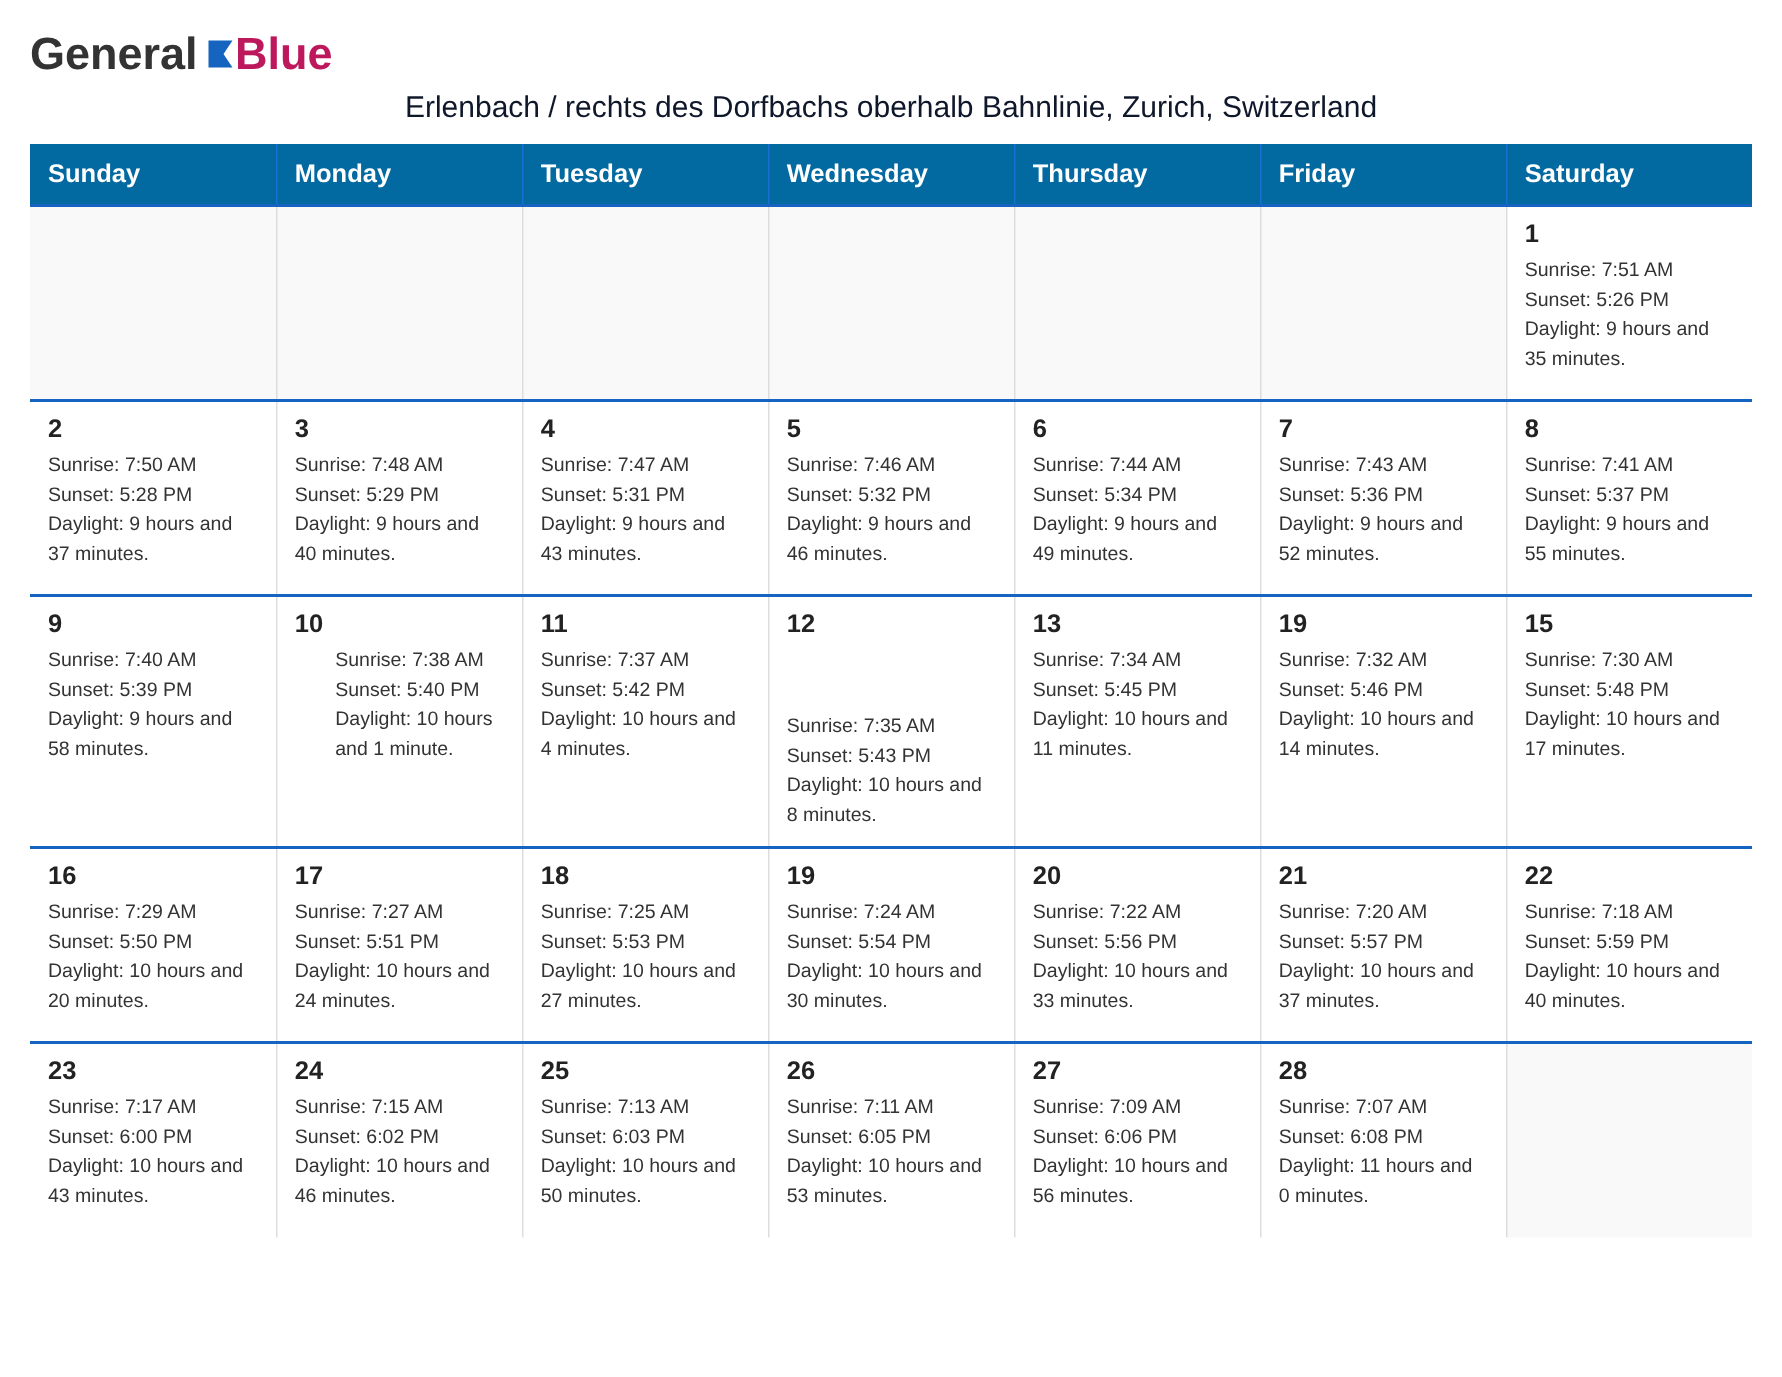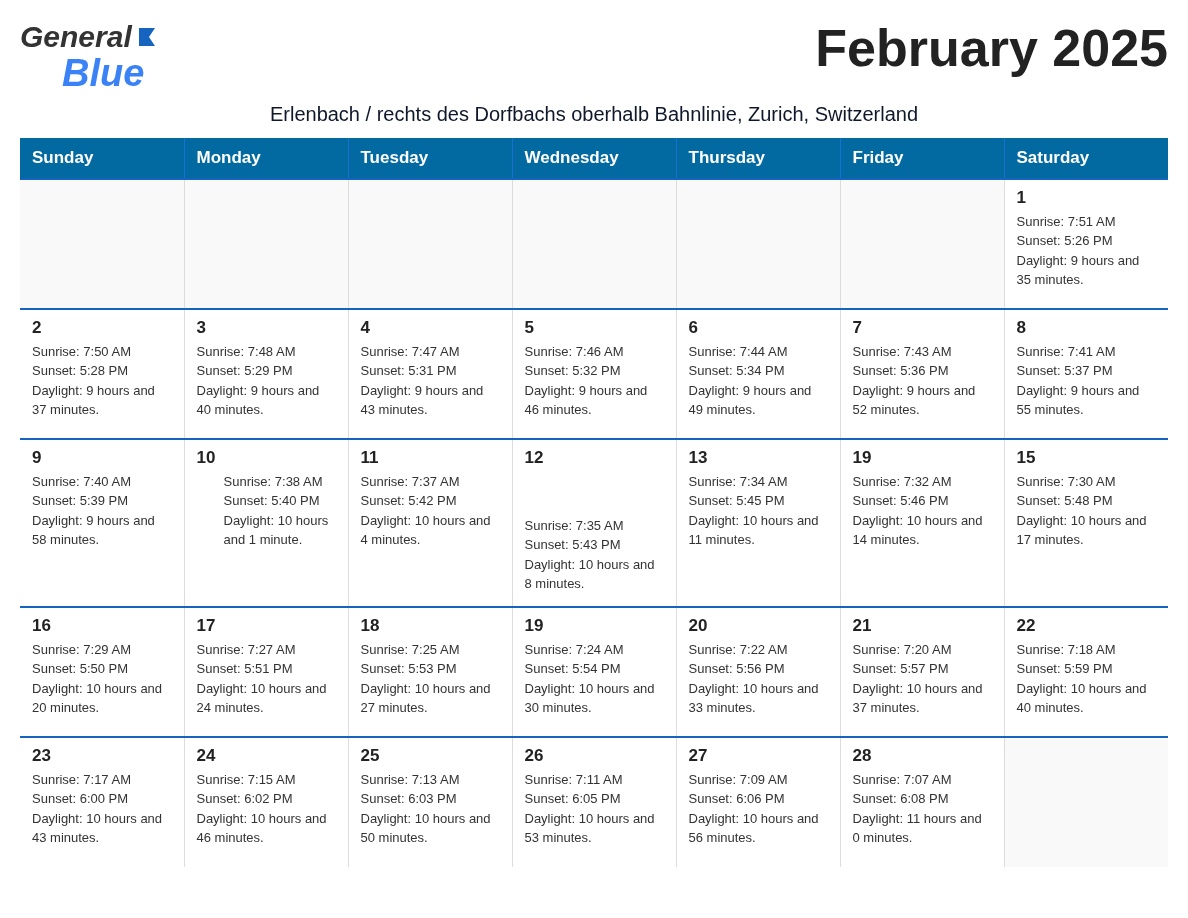--- a/index.html
+++ b/index.html
@@ -76,30 +76,28 @@
       font-size: 13px;
       color: #333;
       line-height: 1.5;
     }
     .general-text {
       font-size: 30px;
       font-weight: bold;
       color: #333;
     }
     .blue-text {
-      font-size: 38px;
-      font-weight: bold;
-      color: #3b82f6;
-      margin-left: 42px;
+      font-size: 30px;
+      font-weight: bold;
+      color: #be185d;
     }
     .logo-combined {
       display: flex;
-      flex-direction: column;
+      flex-direction: row;
       line-height: 1.1;
-      font-style: italic;
     }
     .logo-top-row {
       display: flex;
       align-items: center;
     }
     .flag-shape {
       display: inline-block;
       margin-left: 3px;
       position: relative;
       top: 2px;
@@ -115,21 +113,20 @@
       <span class="flag-shape">
         <svg width="22" height="22" viewBox="0 0 22 22">
           <polygon points="4,2 20,2 14,11 20,20 4,20" fill="#1565c0"></polygon>
         </svg>
       </span>
     </div>
     <div>
       <span class="blue-text">Blue</span>
     </div>
   </div>
-  <div class="page-title">February 2025</div>
 </div>
 
 <div class="subtitle">Erlenbach / rechts des Dorfbachs oberhalb Bahnlinie, Zurich, Switzerland</div>
 
 <table class="calendar">
   <thead>
     <tr>
     <th>Sunday</th>
         <th>Monday</th>
         <th>Tuesday</th>

